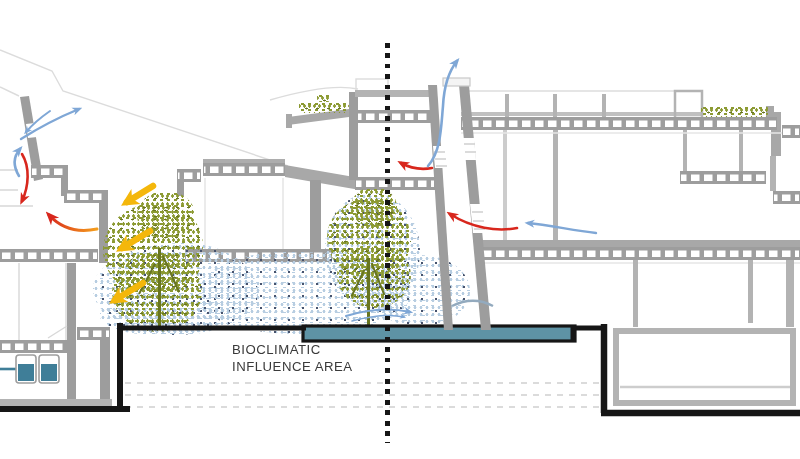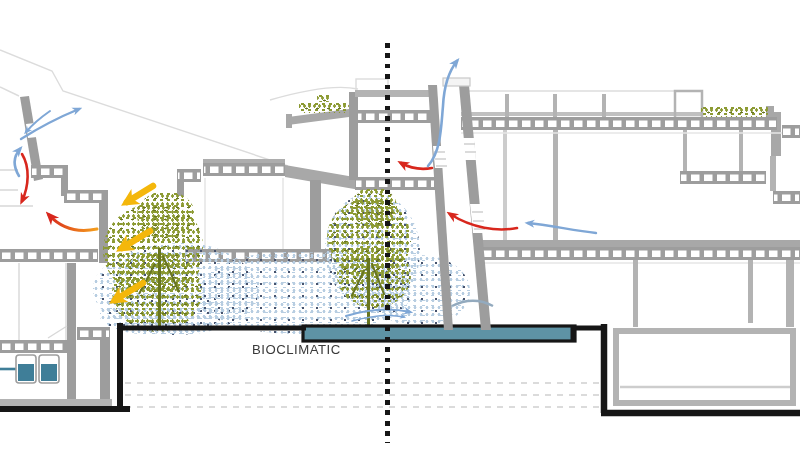--- a/index.html
+++ b/index.html
@@ -222,17 +222,18 @@
       <path d="M596,233 C572,230 548,225 528,223" stroke="var(--arrow-blue,#7fa7d6)" stroke-width="2.4" marker-end="url(#mh-blue)"></path>
     </g>
   </svg>
 
   <div class="dotline" style="left:385px;top:43px;height:400px;"></div>
 
   <div class="dashline" style="left:125px;top:382px;width:478px;"></div>
   <div class="dashline" style="left:125px;top:394px;width:478px;"></div>
   <div class="dashline" style="left:125px;top:406px;width:478px;"></div>
 
-  <div class="label" style="left: 252px; top: 342px;">
+  <div class="label" style="left: 232px; top: 342px;">
     <div>BIOCLIMATIC</div>
+    <div>INFLUENCE AREA</div>
   </div>
 
 </div>
 
 </body></html>

